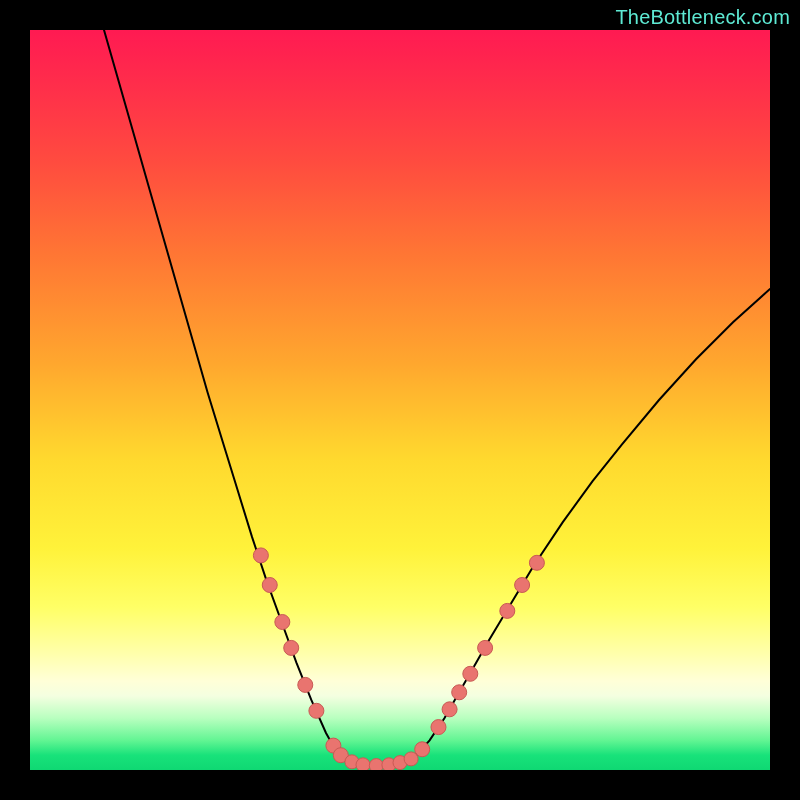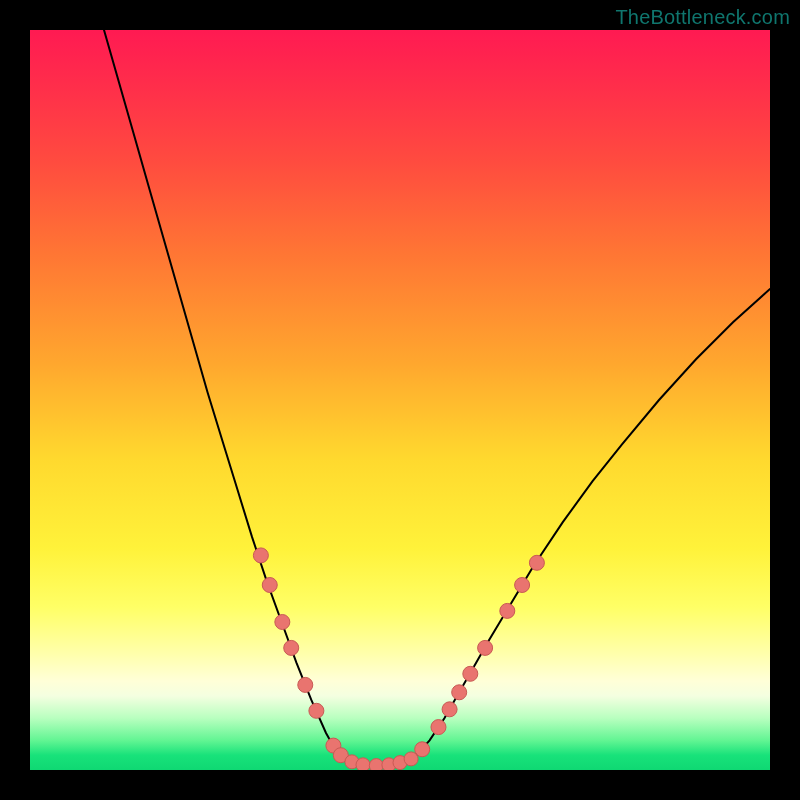--- a/index.html
+++ b/index.html
@@ -44,21 +44,21 @@
       #f4ffe0 90%,
       #b8ffbf 93%,
       #62f593 96%,
       #18e27a 98%,
       #0fd873 100%);
   }
   .watermark {
     position: absolute;
     top: 6px;
     right: 10px;
-    color: #0f766e;
+    color: #5eead4;
     font-size: 20px;
     font-weight: 500;
     letter-spacing: 0.2px;
     pointer-events: none;
     user-select: none;
   }
   svg.overlay {
     position: absolute;
     left: 0; top: 0;
     width: 740px;

